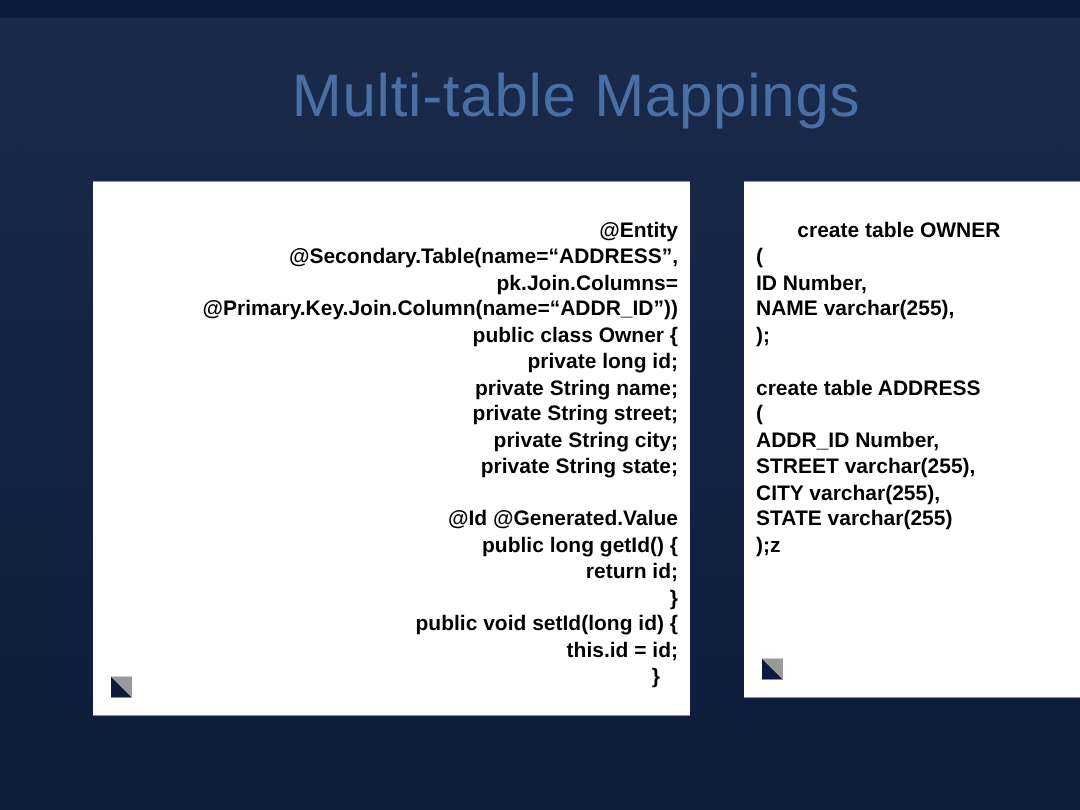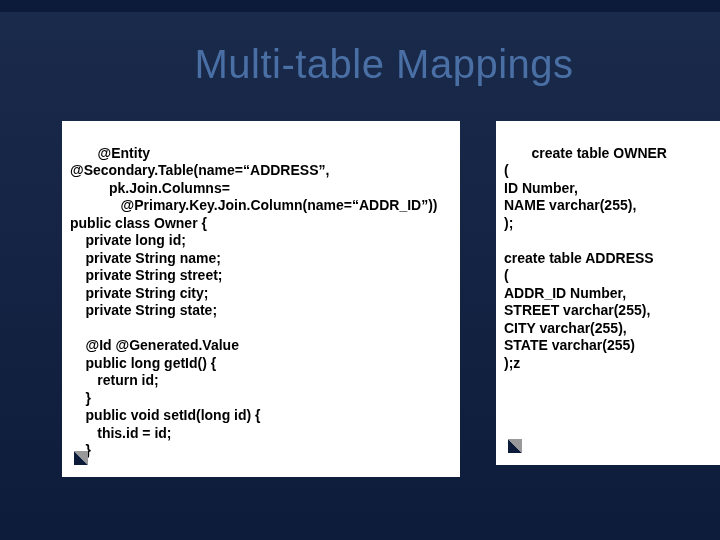--- a/index.html
+++ b/index.html
@@ -33,20 +33,21 @@
     font-size: 14px;
     font-weight: bold;
     color: #000;
     line-height: 1.25;
     white-space: pre-wrap;
     word-break: break-word;
   }
   .panel-left {
     flex: 0 0 398px;
     height: 356px;
+    text-align: right;
   }
   .panel-right {
     flex: 0 0 280px;
     height: 344px;
   }
   .corner {
     position: absolute;
     left: 0;
     bottom: 0;
     width: 0;

